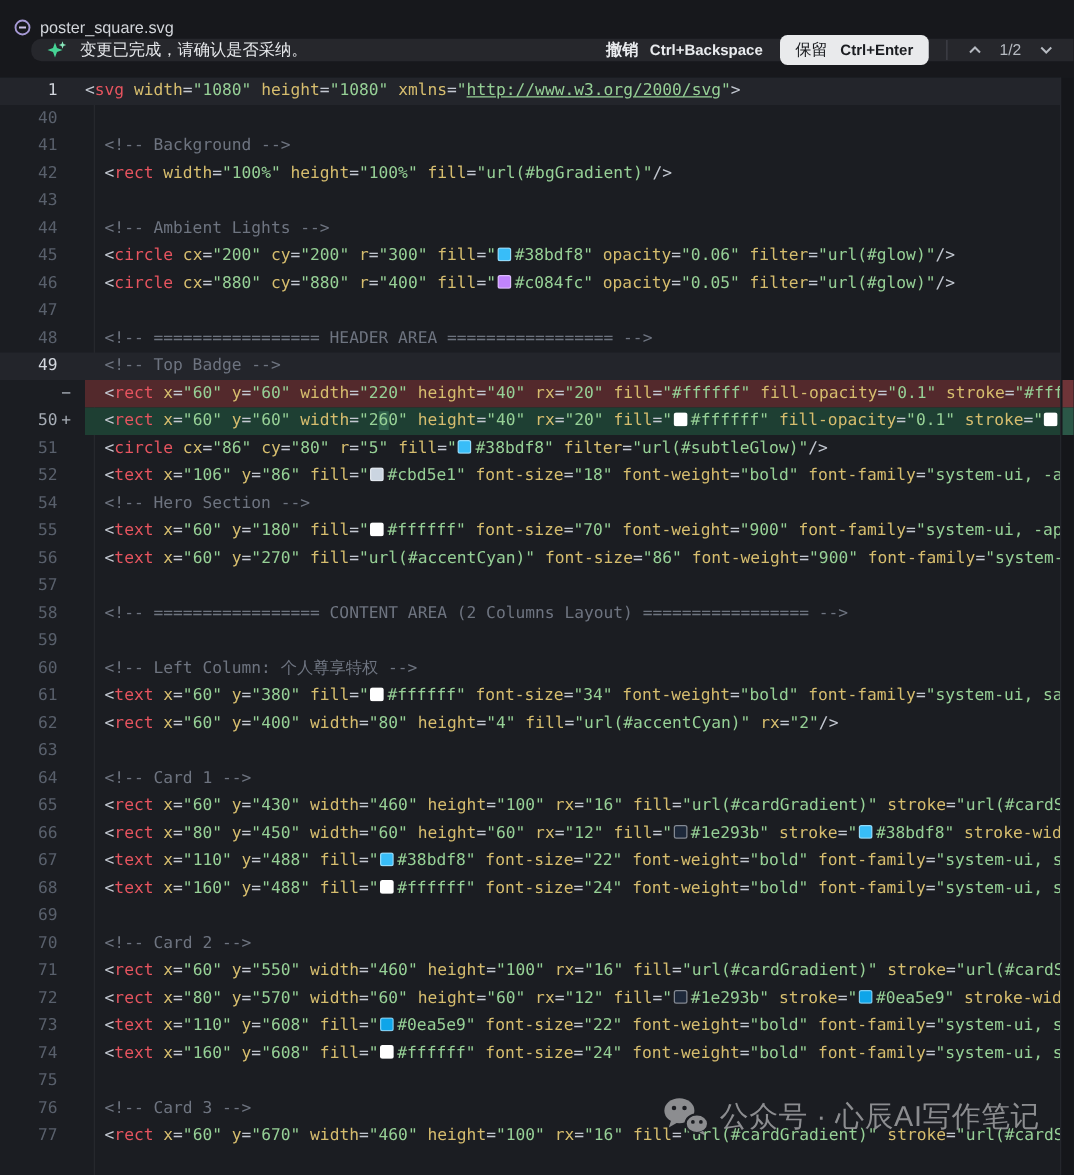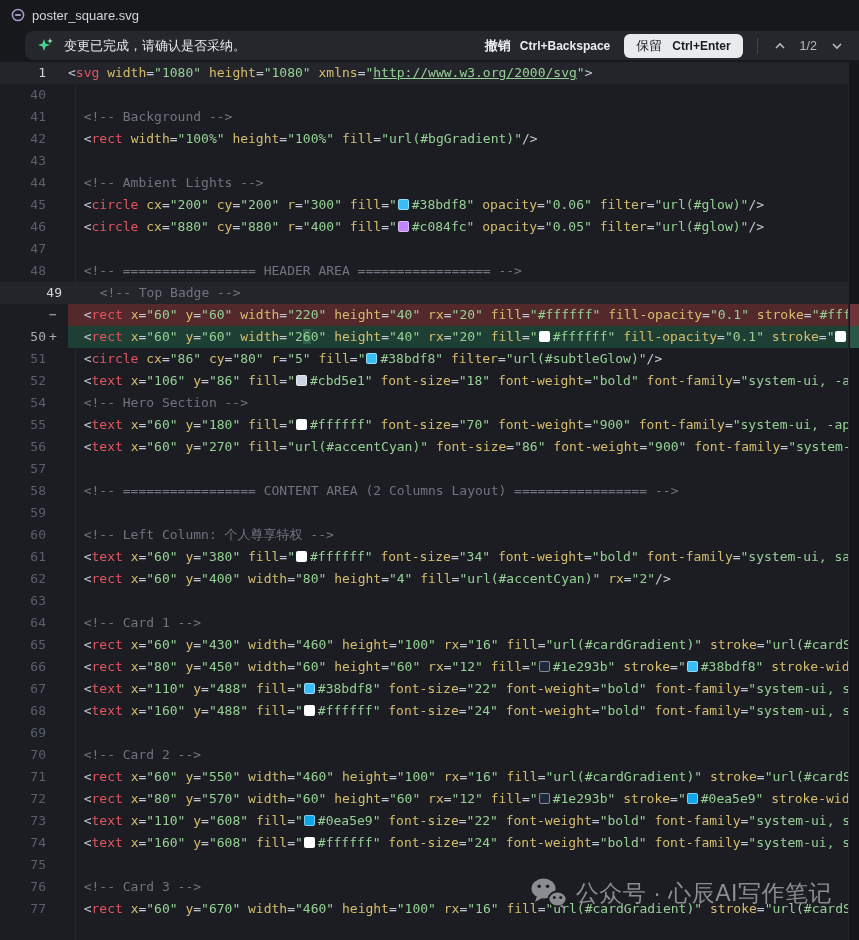--- a/index.html
+++ b/index.html
@@ -6,24 +6,24 @@
   html,body { width:859px; height:940px; overflow:hidden; }
   body {
     background:#1b1d22;
     font-family:"Liberation Sans", sans-serif;
     position:relative;
     color:#e7e9ec;
   }
   
   .headerzone { position:absolute; top:0; left:0; width:859px; height:62px; background:#17181c; }
   .tabrow { position:absolute; top:0; left:0; right:0; height:30px; display:flex; align-items:center; padding-left:11px; }
-  .tab { display:inline-flex; align-items:center; gap:7px; height:27px; cursor:default; }
+  .tab { display:inline-flex; align-items:flex-end; gap:7px; height:27px; cursor:default; }
   .tab-label { font-size:13px; color:#d2d5da; }
   .banner {
-    position:absolute; top:31px; left:25px; right:0; height:29px;
+    position:absolute; top:31px; left:25px; right:0; height:18px;
     background:#26272c; border-radius:8px 0 0 8px;
     display:flex; align-items:center; padding:0 14px 0 12px; gap:10px;
   }
   .banner-msg { font-size:13px; color:#e7e9ec; }
   .banner-right { margin-left:auto; display:flex; align-items:center; gap:14px; }
   .undo-btn { display:flex; align-items:center; gap:9px; cursor:pointer; }
   .undo-label { font-size:13px; font-weight:bold; color:#e9ebee; }
   .undo-shortcut { font-size:12px; font-weight:bold; color:#e9ebee; }
   .keep-btn {
     display:flex; align-items:center; gap:10px; height:24px; padding:0 12px;
@@ -42,21 +42,21 @@
     font-family:"DejaVu Sans Mono","Liberation Mono",monospace;
     font-size:13px; line-height:22px;
   }
   .indent-guide { position:absolute; left:75px; top:22px; bottom:0; width:1px; background:rgba(255,255,255,0.05); }
   .row { display:flex; height:22px; white-space:pre; position:relative; }
   .g-num { width:46px; text-align:right; color:#59606c; flex:none; }
   .g-sign { width:22px; padding-left:3px; color:#a6acb5; flex:none; }
   .code { flex:1; overflow:hidden; color:#c3c8d1; }
   .row.sticky { background:#23252b; }
   .row.sticky .g-num { color:#d3d7de; }
-  .row.active { background:#23252b;padding-left:16px; }
+  .row.active { background:#23252b; }
   .row.active .g-num { color:#d3d7de; }
   .row.del .code { background:#53292c; }
   .row.add .code { background:#1e3f33; }
   .row.add .g-num { color:#a6acb5; }
   .tk-p { color:#c3c8d1; }
   .tk-t { color:#e6545f; }
   .tk-a { color:#d6bd6e; }
   .tk-v { color:#96d096; }
   .tk-u { color:#96d096; text-decoration:underline; }
   .tk-c { color:#6e7480; }

